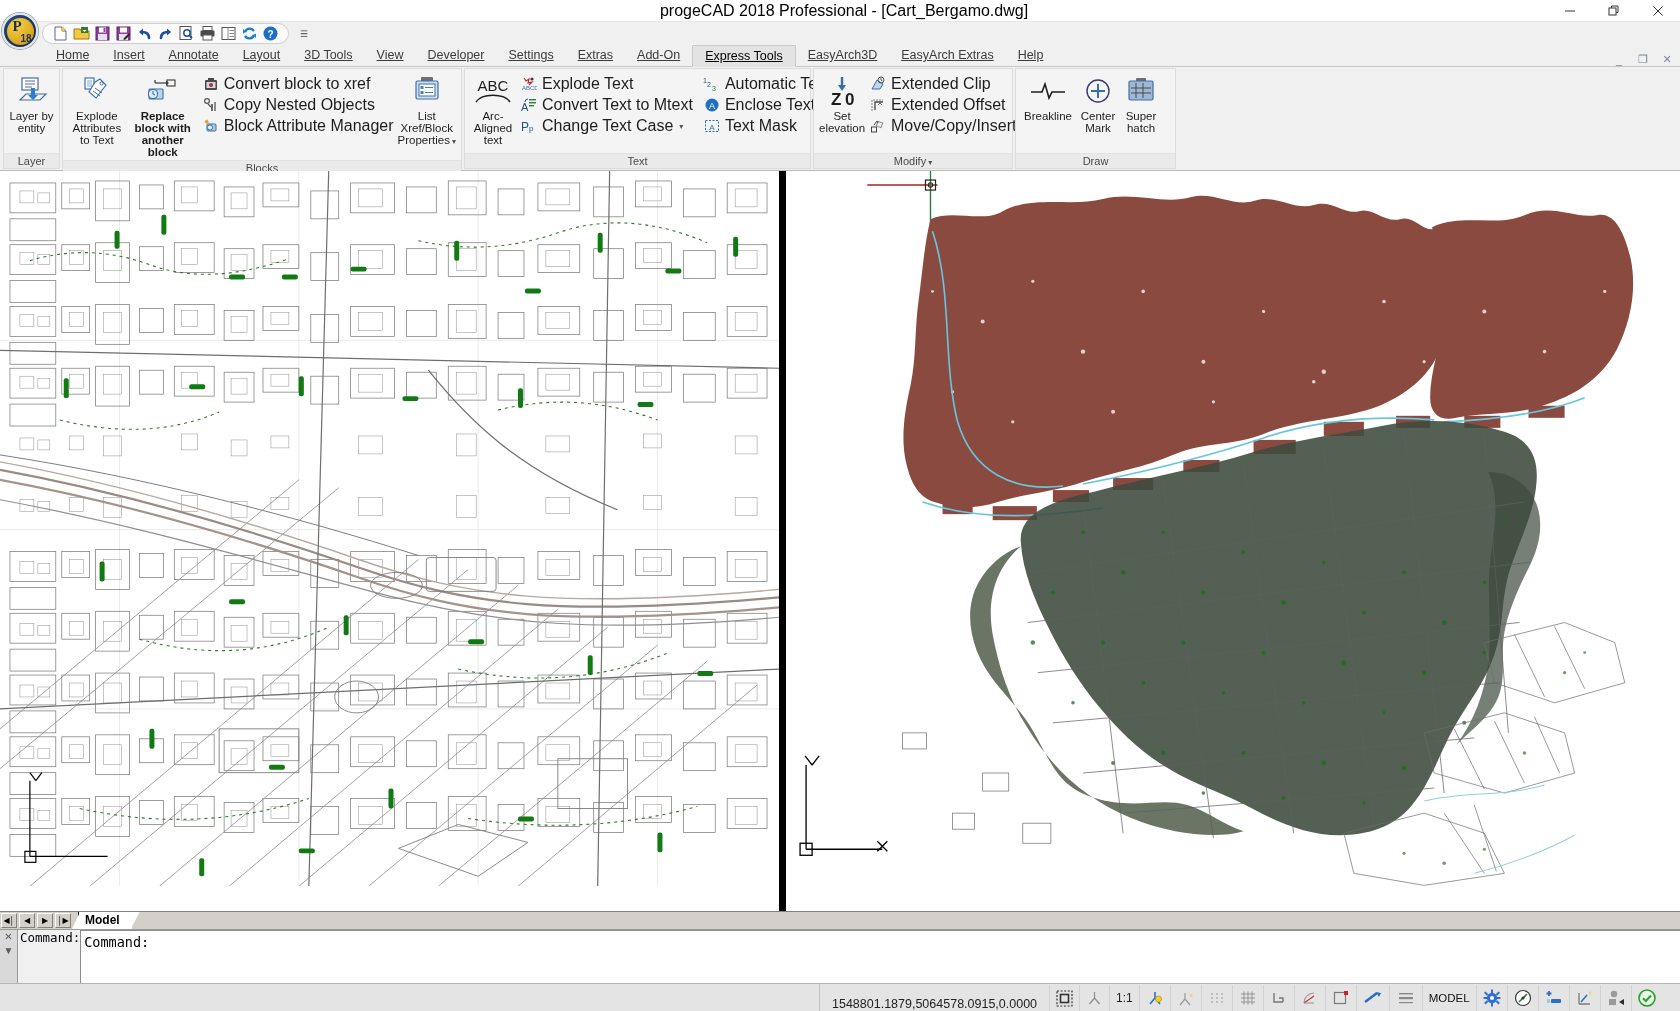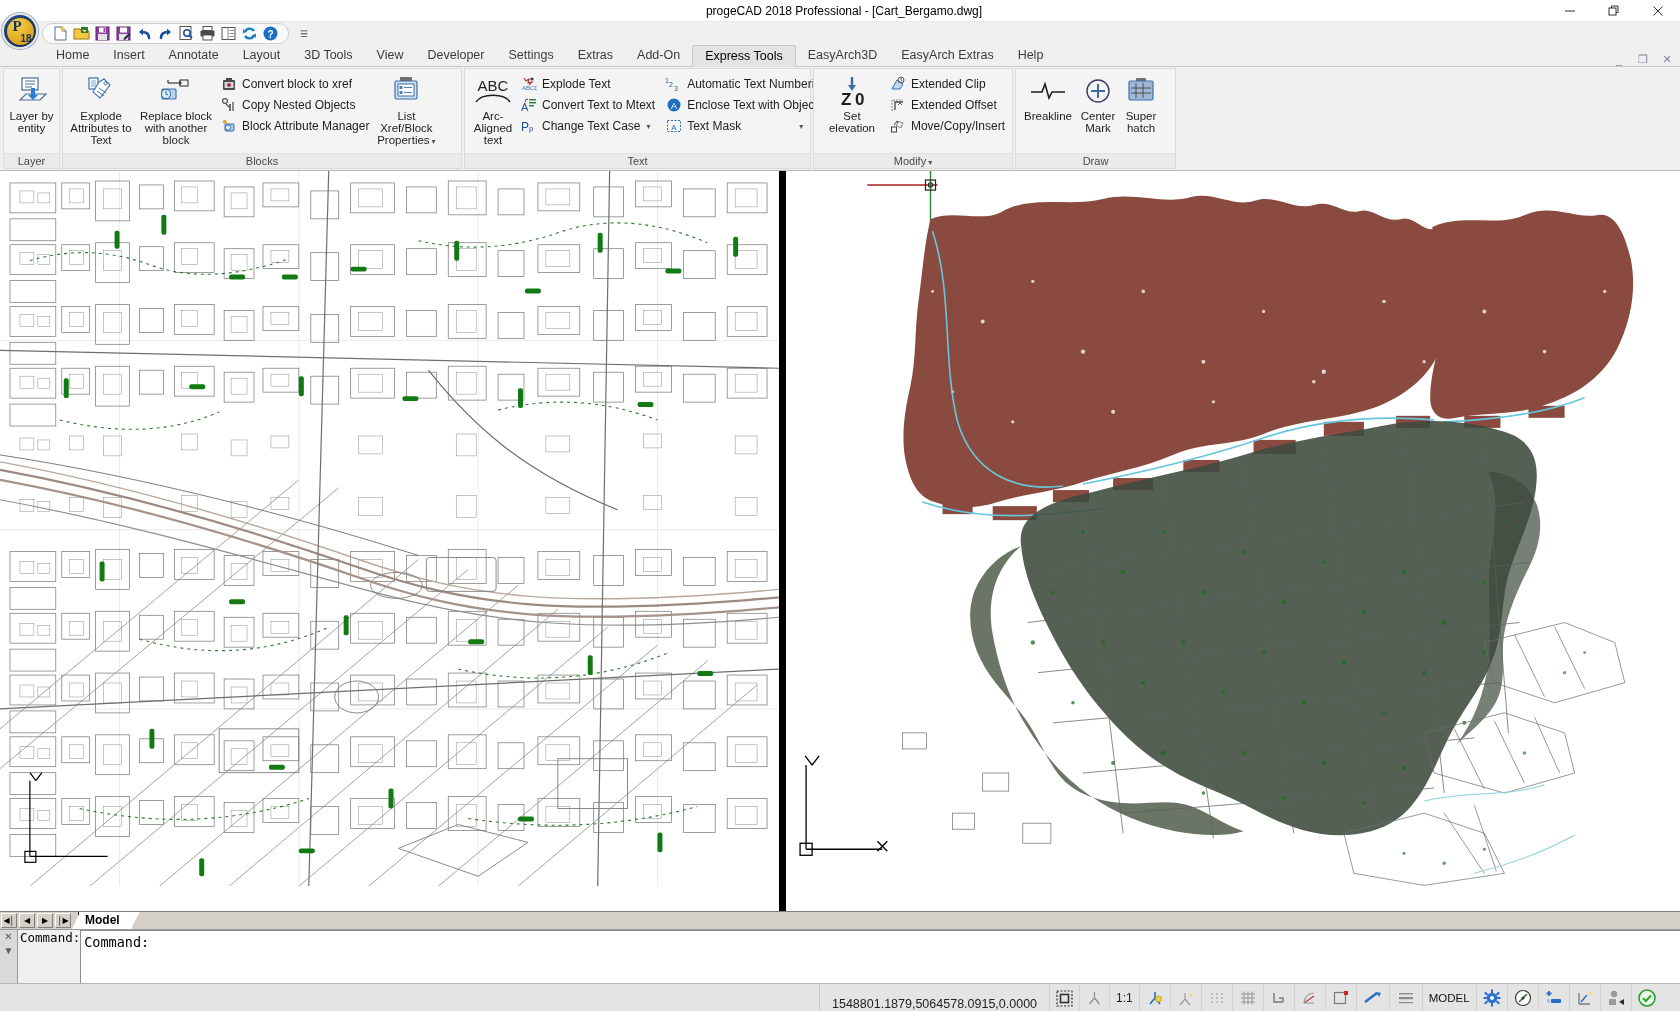--- a/index.html
+++ b/index.html
@@ -21,21 +21,21 @@
   .titlebar {
     height: 22px; flex: 0 0 22px;
     background: #ffffff;
     display: flex; align-items: center;
     position: relative;
     border-bottom: 1px solid #e8e8e8;
   }
   .title-text {
     position: absolute; left: 8px; right: 0;
     text-align: center;
-    font-size: 12px; color: #000;
+    font-size: 16px; color: #000;
     line-height: 22px;
     pointer-events: none;
   }
   .winbtns { margin-left: auto; display: flex; height: 22px; z-index: 3; }
   .winbtn {
     width: 44px; height: 22px;
     display: flex; align-items: center; justify-content: center;
     color: #333;
   }
   .winbtn svg { display: block; }
@@ -98,20 +98,21 @@
     padding-left: 44px;
     position: relative;
     border-bottom: 1px solid #c8c8c8;
   }
   .tab {
     height: 22px; line-height: 22px;
     padding: 0 12px;
     font-size: 12.5px; color: #3b3b3b;
     cursor: default;
     white-space: nowrap;
+    text-decoration: underline;
   }
   .tab.active {
     background: #e3e3e3;
     border: 1px solid #c8c8c8;
     border-bottom: 1px solid #e3e3e3;
     color: #000;
     border-radius: 2px 2px 0 0;
     margin-bottom: -1px;
     line-height: 21px;
   }
@@ -145,29 +146,29 @@
   }
   .big-btn {
     width: 56px;
     display: flex; flex-direction: column; align-items: center;
     padding: 2px 1px; cursor: default;
   }
   .big-btn .lbl {
     font-size: 11.5px; color: #1d1d1d; text-align: center; line-height: 12px;
     margin-top: 2px;
   }
-  .big-btn.wide { width: 82px; }
+  .big-btn.wide { width: 82px; font-weight: bold; }
   .big-btn.w2 { width: 68px; }
   .icon-box { height: 34px; display: flex; align-items: center; justify-content: center; }
   .small-col { display: flex; flex-direction: column; gap: 1px; padding-top: 2px; }
   .small-btn {
     display: flex; align-items: center; gap: 4px;
     height: 20px; padding: 0 3px; cursor: default;
   }
-  .small-btn .lbl { font-size: 12px; color: #1d1d1d; white-space: nowrap; }
+  .small-btn .lbl { font-size: 16px; color: #1d1d1d; white-space: nowrap; }
   .small-btn .mini-ico { width: 18px; height: 18px; display: flex; align-items: center; justify-content: center; }
   .drop-caret { font-size: 8px; color: #555; margin-left: 2px; }
 
   
   .drawing-area {
     flex: 1 1 auto;
     display: flex;
     background: #787878;
     position: relative;
     min-height: 0;

